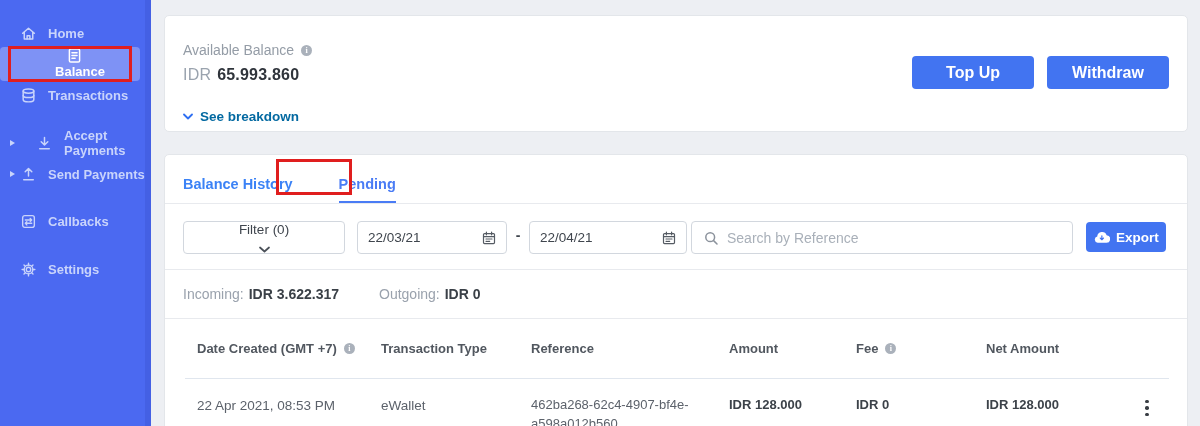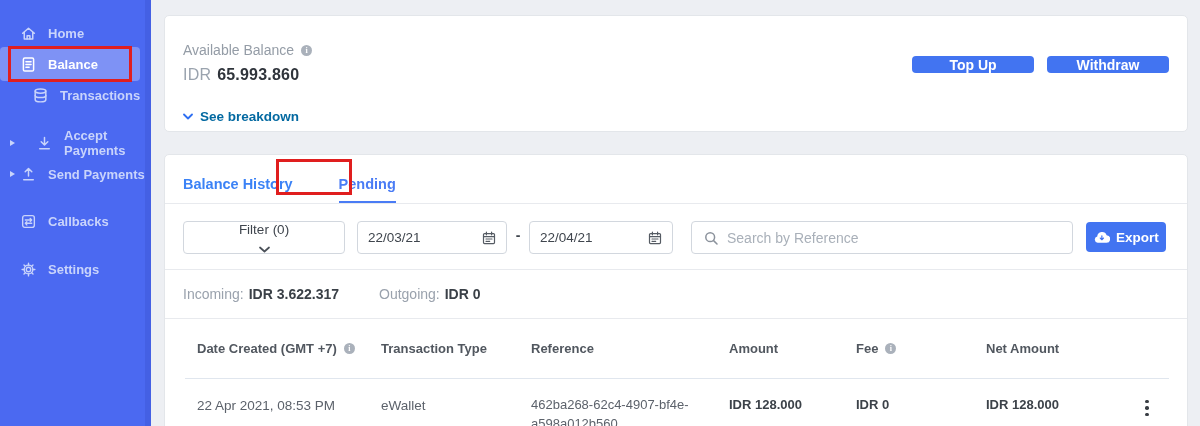--- a/index.html
+++ b/index.html
@@ -5,56 +5,56 @@
   * { box-sizing: border-box; }
   body { margin: 0; background: #fff; font-family: "Liberation Sans", sans-serif; }
   .screen { position: relative; width: 1200px; height: 426px; background: #edeff3; overflow: hidden; }
 
   
   .sidebar { position: absolute; left: 0; top: 0; width: 151px; height: 426px; background: #4b69f1; }
   .sidebar .scroll-strip { position: absolute; right: 0; top: 0; width: 6px; height: 100%; background: #3d57d8; opacity: .5; }
   .side-item { position: absolute; left: 0; width: 151px; height: 22px; display: flex; align-items: center; padding-left: 20px; color: #c9d4fb; font-size: 13px; font-weight: 700; cursor: pointer; }
   .side-item .sicon { display: inline-flex; width: 17px; height: 17px; margin-right: 11px; flex: 0 0 auto; }
   .side-item .sicon svg { width: 17px; height: 17px; }
-  .side-item.active { background: #7e92f5; width: 140px; height: 34px; border-radius: 4px; color: #ffffff; }
+  .side-item.active { background: #7e92f5; width: 140px; height: 34px; border-radius: 4px; color: #ffffff; flex-direction: column; }
   .side-item .caret { position: absolute; left: 8px; display: inline-flex; }
-  .p-home { top: 22px; } .p-balance { top: 47px; } .p-trans { top: 84px; margin-left: 12px; }
+  .p-home { top: 22px; } .p-balance { top: 47px; } .p-trans { top: 84px; }
   .p-accept { top: 132px; padding-left: 36px; } .p-send { top: 163px; } .p-callbacks { top: 210px; } .p-settings { top: 258px; text-align: center; }
 
   
   .card { position: absolute; background: #fff; border: 1px solid #e3e6ea; border-radius: 5px; }
   .card1 { left: 164px; top: 15px; width: 1024px; height: 117px; }
   .card2 { left: 164px; top: 154px; width: 1024px; height: 320px; }
 
   
   .avail-label { position: absolute; left: 18px; top: 26px; font-size: 14px; color: #949ca6; display: flex; align-items: center; gap: 7px; }
   .info-dot { display: inline-block; width: 11px; height: 11px; border-radius: 50%; background: #aab1bb; color: #fff; font-size: 8px; font-weight: 700; line-height: 11px; text-align: center; font-family: "Liberation Serif", serif; }
   .info-dot::after { content: "i"; }
   .amount { position: absolute; left: 18px; top: 50px; font-size: 16px; font-weight: 600; color: #2f343b; letter-spacing: .2px; }
   .amount .cur { color: #9aa3ae; font-weight: 500; margin-right: 6px; }
   .breakdown { position: absolute; left: 18px; top: 93px; color: #0369a1; font-size: 13.5px; font-weight: 700; display: flex; align-items: center; gap: 7px; cursor: pointer; }
-  .btn { position: absolute; top: 40px; height: 17px; border: none; border-radius: 4px; background: #4274f1; color: #fff; font-family: inherit; font-weight: 700; font-size: 14px; display: flex; align-items: center; justify-content: center; cursor: pointer; }
+  .btn { position: absolute; top: 40px; height: 33px; border: none; border-radius: 4px; background: #4274f1; color: #fff; font-family: inherit; font-weight: 700; font-size: 16px; display: flex; align-items: center; justify-content: center; cursor: pointer; }
   .btn-topup { left: 747px; width: 122px; }
   .btn-withdraw { left: 882px; width: 122px; }
 
   
   .tabs { position: absolute; left: 18px; top: 0; height: 48px; display: flex; align-items: flex-end; gap: 30px; }
   .tab { font-size: 14.5px; font-weight: 700; padding-bottom: 11px; cursor: pointer; }
   .tab.inactive { color: #3b82f6; }
   .tab.active { color: #4a7cf5; border-bottom: 2px solid #4a7cf5; padding-bottom: 9px; margin-left: 16px; }
 
   .divider { position: absolute; left: 0; width: 100%; height: 1px; background: #e8eaee; }
   .d1 { top: 48px; } .d2 { top: 114px; } .d3 { top: 163px; }
 
   
   .control { position: absolute; top: 66px; height: 33px; border: 1px solid #d2d7de; border-radius: 4px; background: #fff; display: flex; align-items: center; font-size: 13.5px; color: #3f454d; justify-content: space-between; }
   .filter-dd { left: 18px; width: 162px; padding: 0 12px; justify-content: space-between; cursor: pointer; flex-direction: column; }
   .date-field { padding: 0 10px; justify-content: space-between; cursor: pointer; }
   .date-from { left: 192px; width: 150px; }
-  .date-to { left: 364px; width: 144px; }
+  .date-to { left: 364px; width: 158px; }
   .date-field input { border: none; outline: none; width: 90px; font-family: inherit; font-size: 13.5px; color: #3f454d; background: transparent; padding: 0; }
   .dash { position: absolute; left: 346px; top: 72px; width: 14px; text-align: center; font-weight: 700; color: #3f454d; font-size: 14px; }
   .search-box { left: 526px; width: 382px; padding: 0 12px; gap: 9px; }
   .search-box input { border: none; outline: none; flex: 1; font-family: inherit; font-size: 14px; color: #3f454d; background: transparent; padding: 0; }
   .search-box input::placeholder { color: #a9b0b9; }
   .btn-export { position: absolute; left: 921px; top: 67px; width: 80px; height: 30px; border: none; border-radius: 4px; background: #4274f1; color: #fff; font-family: inherit; font-weight: 700; font-size: 13.5px; display: flex; align-items: center; justify-content: center; gap: 6px; cursor: pointer; }
 
   
   .summary { position: absolute; left: 18px; top: 131px; display: flex; gap: 40px; font-size: 14px; }
   .summary .lab { color: #9aa2ad; margin-right: 5px; }

